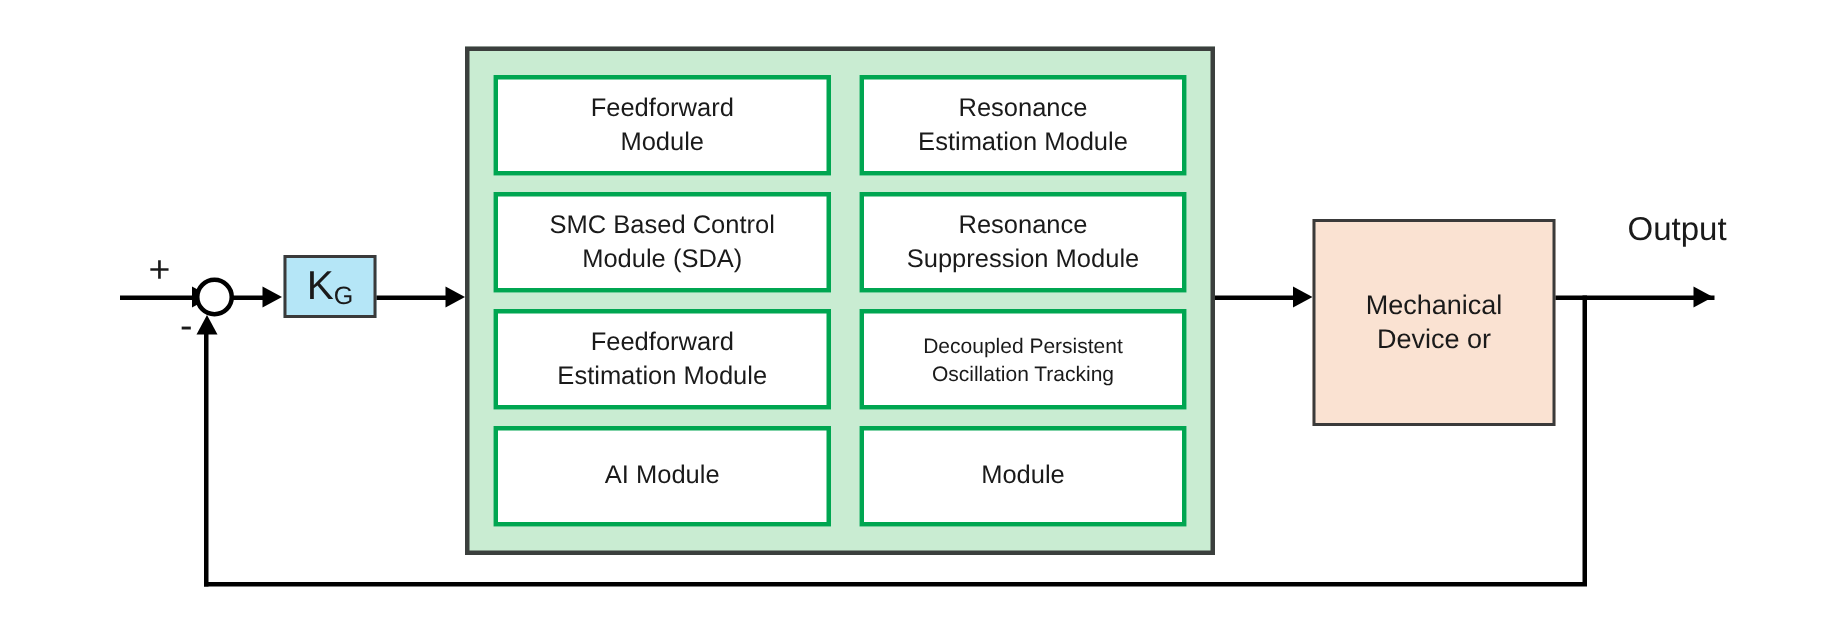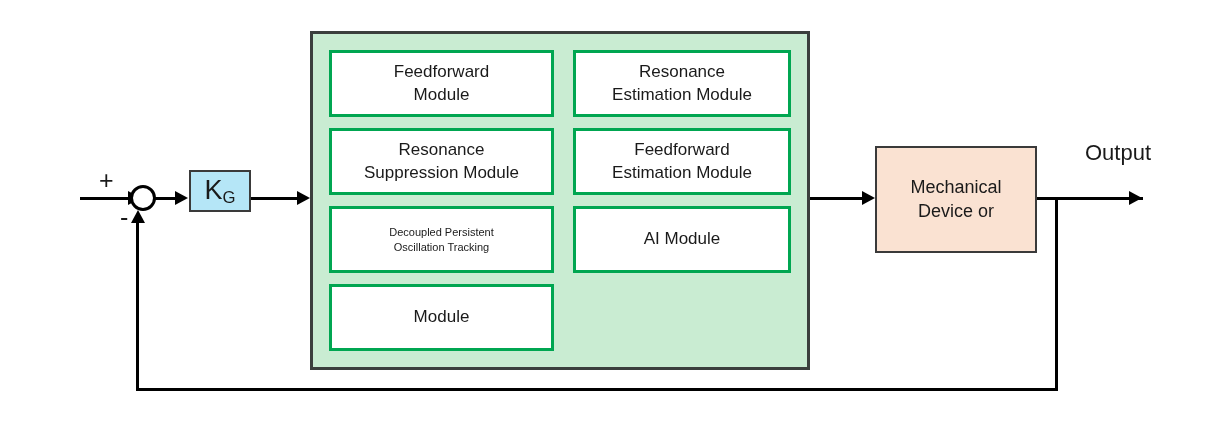--- a/index.html
+++ b/index.html
@@ -108,21 +108,21 @@
     border: 3px solid #00a651;
     background: #ffffff;
     display: flex;
     align-items: center;
     justify-content: center;
     text-align: center;
     font-size: 17px;
     line-height: 1.3;
     padding: 0 4px;
   }
-  .module.small { font-size: 11px; }
+  .module.small { font-size: 14px; }
 
   .io-label { font-size: 22px; }
 </style>
 </head>
 <body>
 
 <div id="canvas">
 
 
   <div class="hline" style="left:80px; top:197px; width:51px;"></div>
@@ -155,20 +155,26 @@
         </div>
       </div>
       <div class="module">
         <div>
           <div>Resonance</div>
           <div>Estimation Module</div>
         </div>
       </div>
       <div class="module">
         <div>
+          <div>SMC Based Control</div>
+          <div>Module (SDA)</div>
+        </div>
+      </div>
+      <div class="module">
+        <div>
           <div>Resonance</div>
           <div>Suppression Module</div>
         </div>
       </div>
       <div class="module">
         <div>
           <div>Feedforward</div>
           <div>Estimation Module</div>
         </div>
       </div>
@@ -186,21 +192,21 @@
       <div class="module">
         <div>
           <div>Module</div>
         </div>
       </div>
     </div>
 
   <div class="hline" style="left:810px; top:197px; width:55px;"></div>
   <div class="arrow-r" style="left:862px; top:191px;"></div>
 
-  <div class="blk blk-plant" style="left:875px; top:146px; width:162px; height:107px;">
+  <div class="blk blk-plant" style="left:875px; top:146px; width:162px; height:138px;">
     <div>
       <div>Mechanical</div>
       <div>Device or</div>
     </div>
   </div>
 
   <div class="hline" style="left:1037px; top:197px; width:106px;"></div>
   <div class="arrow-r" style="left:1129px; top:191px;"></div>
 
   <div class="label io-label" style="left:1085px; top:140px;">Output</div>

